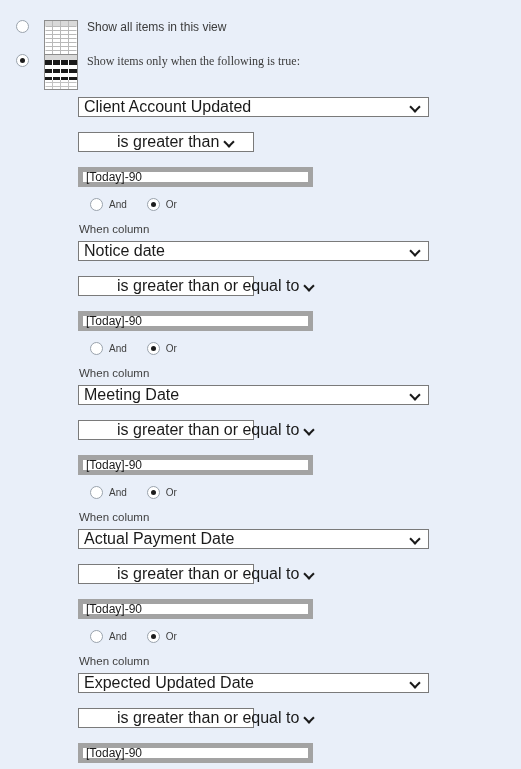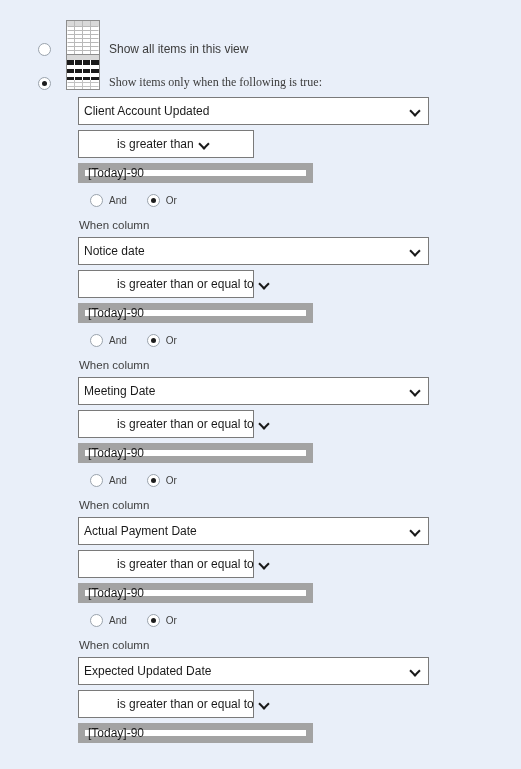--- a/index.html
+++ b/index.html
@@ -18,22 +18,21 @@
     width: 521px;
     height: 769px;
     background: #e9eff9;
   }
 
   
   .mode-row {
     position: absolute;
     left: 0;
     display: flex;
-    align-items: flex-end;
-    padding-left: 22px;
+    align-items: flex-start;
   }
   .mode-row-1 { top: 20px; }
   .mode-row-2 { top: 54px; font-family: Liberation Serif, serif; }
 
   .radio {
     width: 13px;
     height: 13px;
     border-radius: 50%;
     border: 1px solid #9aa3ad;
     background: #ffffff;
@@ -88,31 +87,31 @@
     width: 440px;
   }
   .field-label {
     font-size: 11.5px;
     color: #3f3f3f;
     margin: 0 0 5px 1px;
     line-height: 14px;
   }
   .sel {
     box-sizing: border-box;
-    height: 28px;
+    height: 20px;
     border: 1px solid #7a7a7a;
     background: #ffffff;
     font-family: "Liberation Sans", sans-serif;
-    font-size: 12px;
+    font-size: 16px;
     color: #1a1a1a;
     display: flex;
     align-items: center;
     padding: 0 3px 0 5px;
     position: relative;
-    margin-bottom: 5px;
+    margin-bottom: 15px;
   }
   .sel-col { width: 351px; }
   .sel-op  { width: 176px; padding-left: 38px; }
   .sel-text { flex: 1 1 auto; white-space: nowrap; overflow: hidden; }
   .sel-op .sel-text { flex: 0 0 auto; }
   .caret {
     flex: 0 0 auto;
     width: 14px;
     height: 14px;
     position: relative;
@@ -128,21 +127,21 @@
     border-right: 2px solid #1a1a1a;
     border-bottom: 2px solid #1a1a1a;
     transform: rotate(45deg);
   }
   .sel-col .caret { margin-left: auto; margin-right: 2px; }
 
   .txt {
     box-sizing: border-box;
     width: 235px;
     height: 20px;
-    border: 7px solid #a3a3a3;
+    border: 5px solid #a3a3a3;
     background: #ffffff;
     font-family: "Liberation Sans", sans-serif;
     font-size: 12px;
     color: #1a1a1a;
     padding: 0 3px;
     display: flex;
     align-items: center;
     margin-bottom: 10px;
   }
 

